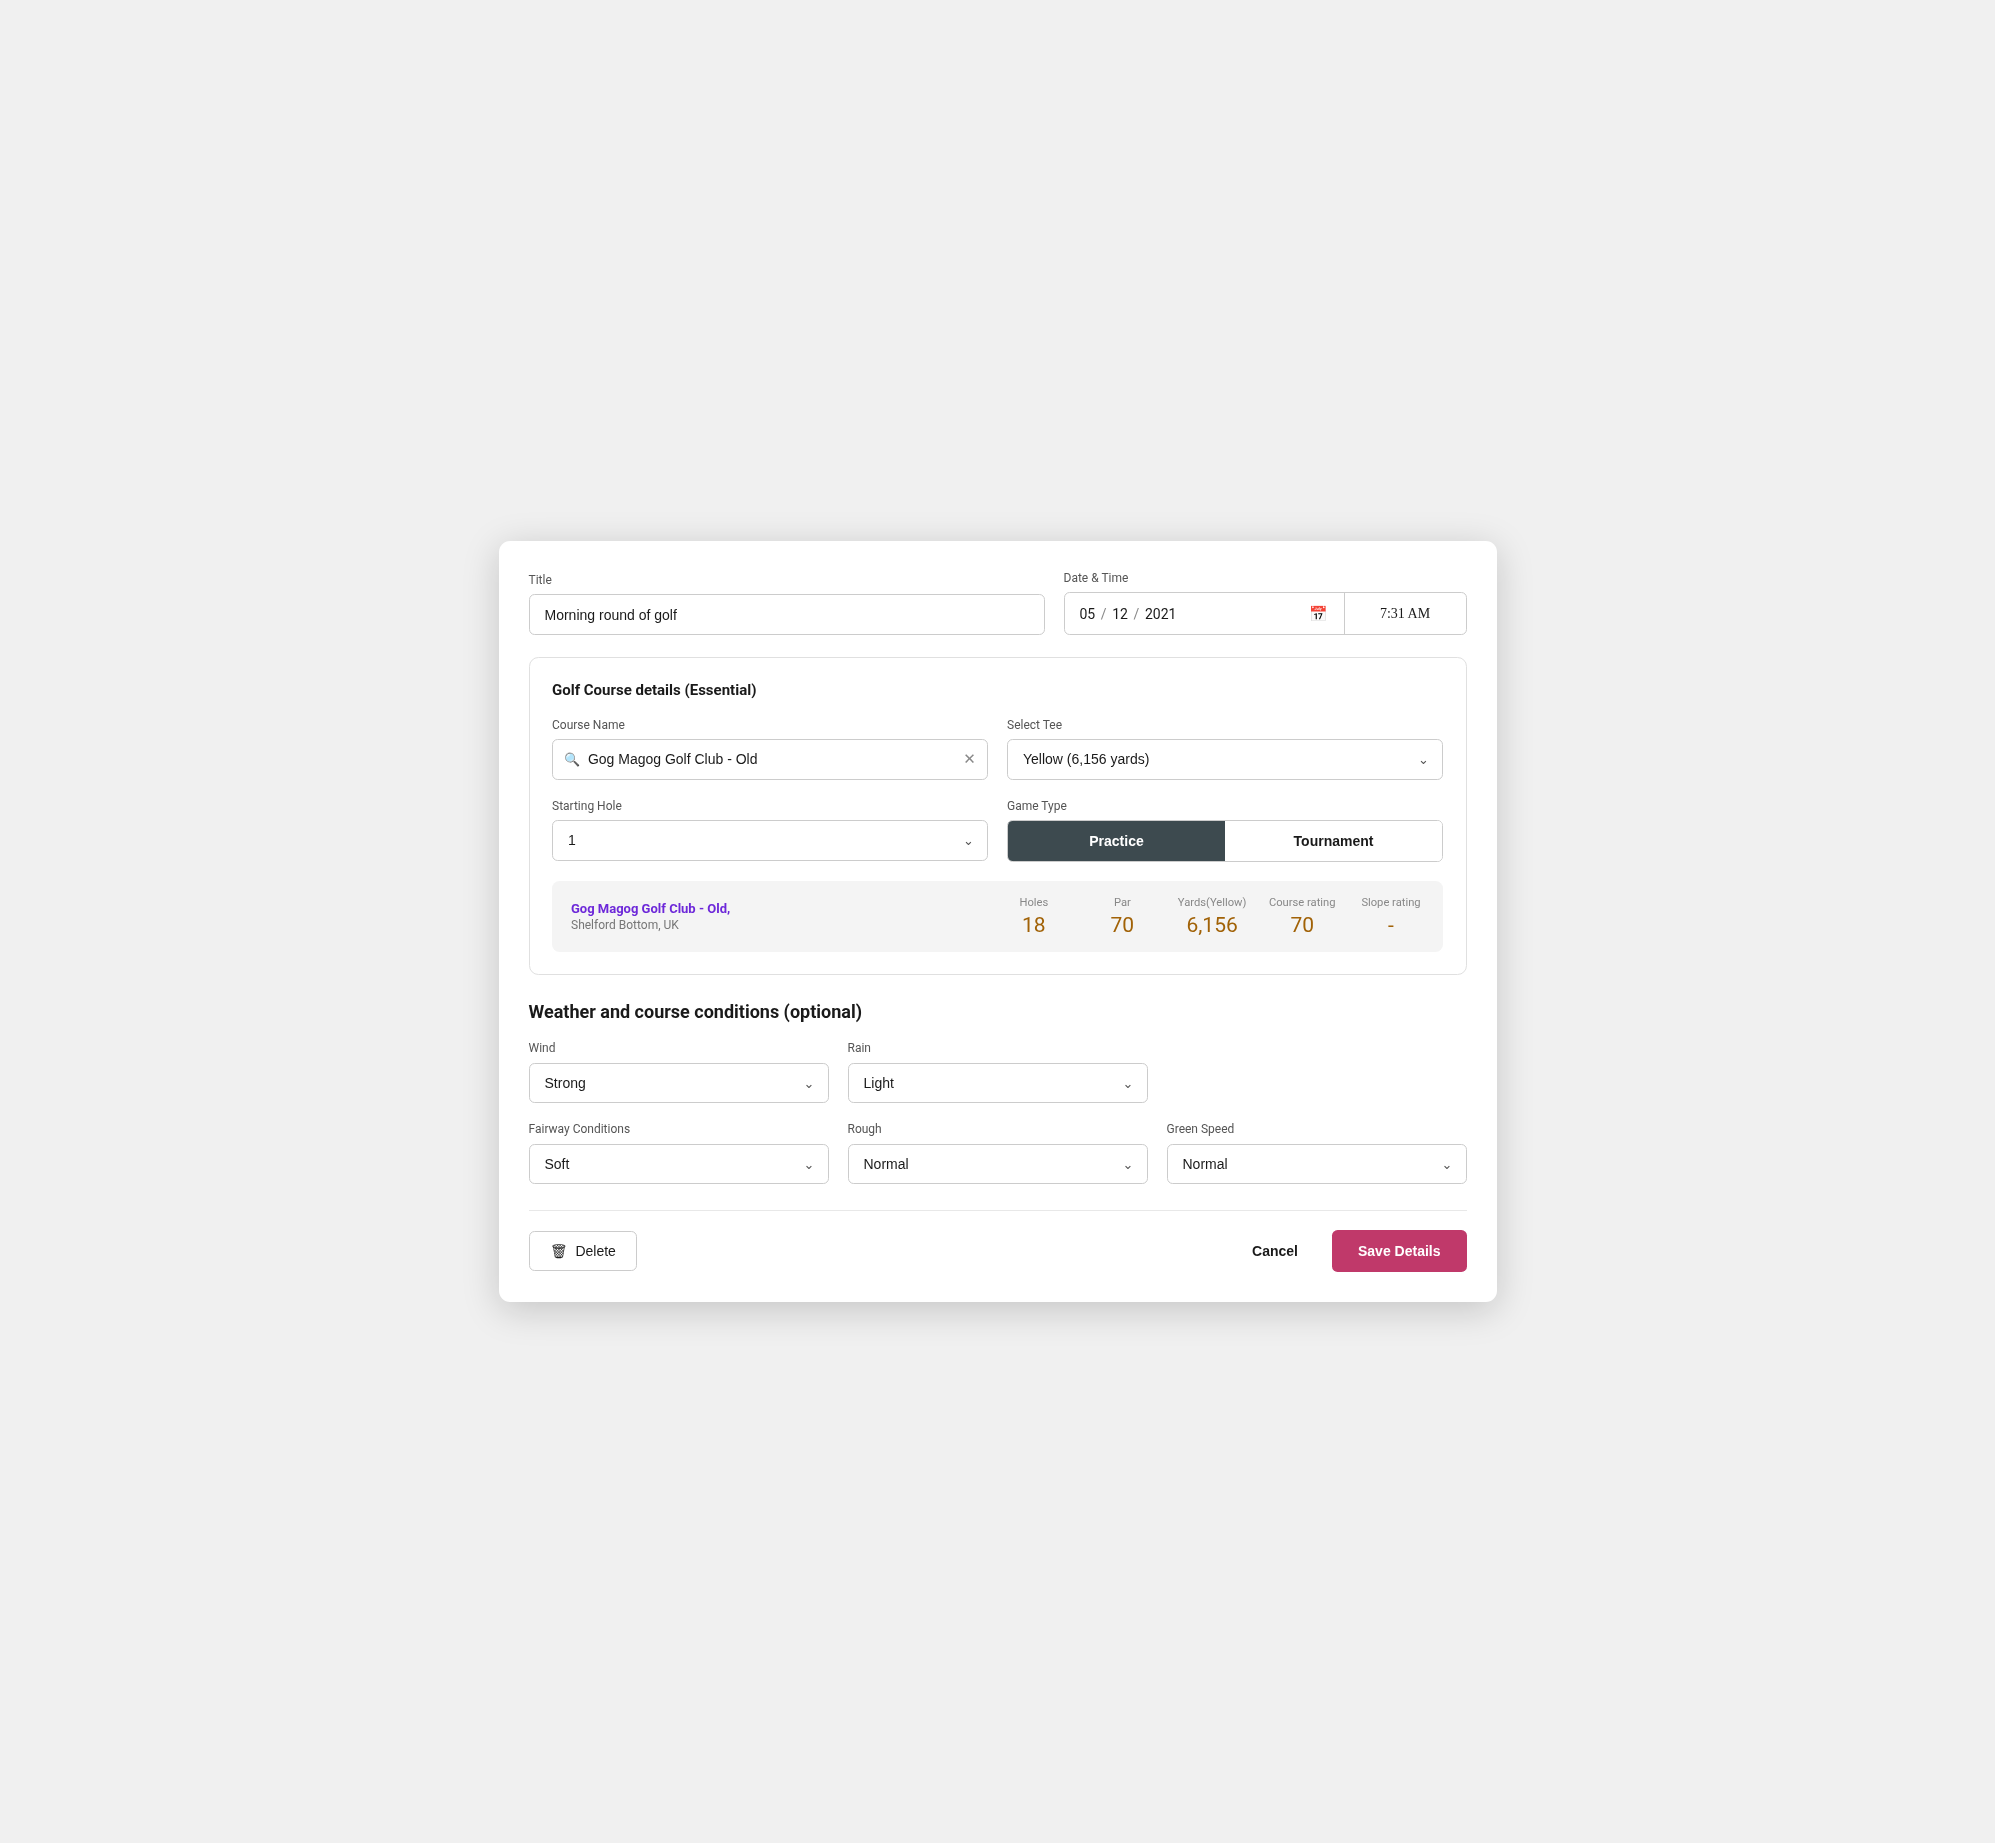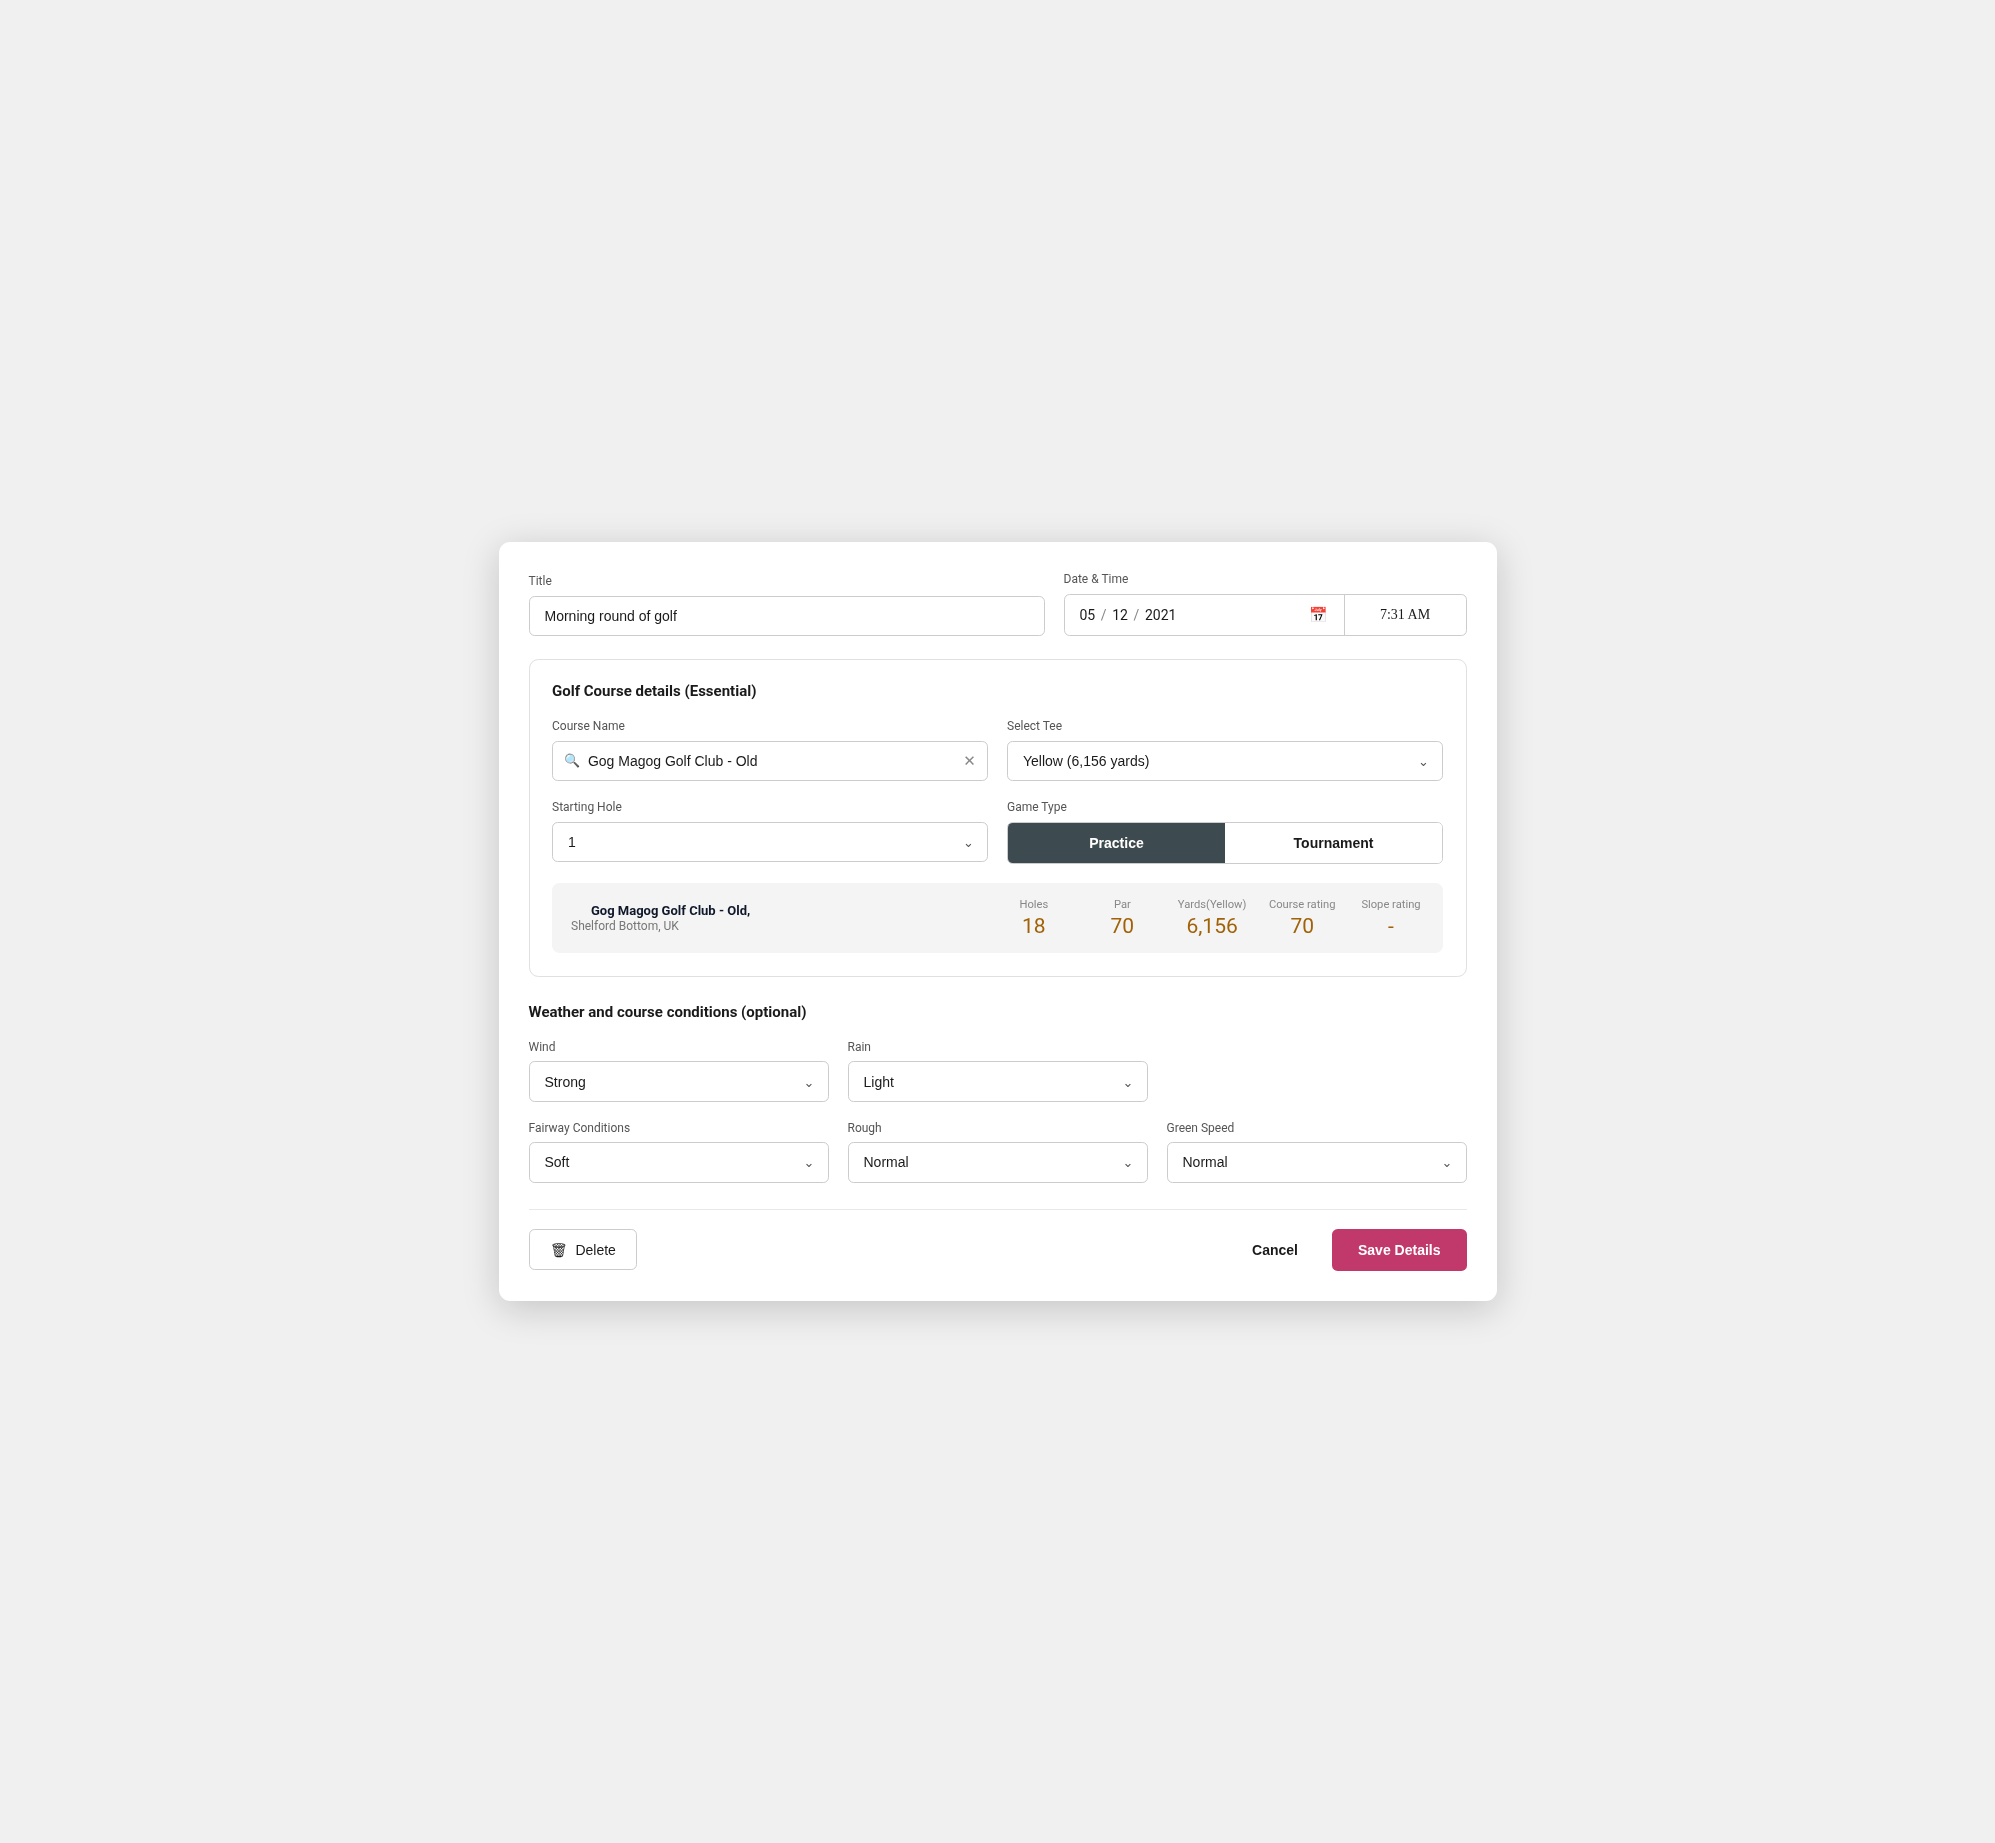--- a/index.html
+++ b/index.html
@@ -208,22 +208,21 @@
       align-items: center;
       gap: 22.5px;
       margin-top: 3.7px;
     }
     .course-info-name {
       flex: 1;
     }
     .course-info-name-main {
       font-size: 13px;
       font-weight: 700;
-      color: #0f172a;
-      margin-left: 20px;
+      color: #6d28d9;
     }
     .course-info-name-sub {
       font-size: 12px;
       color: #777;
       margin-top: 1.9px;
     }
     .course-stat {
       text-align: center;
       min-width: 66px;
     }
@@ -231,21 +230,21 @@
       font-size: 11.2px;
       color: #888;
       margin-bottom: 3.7px;
     }
     .course-stat-value {
       font-size: 21px;
       font-weight: 400;
       color: #a16207;
     }
     .weather-section-title {
-      font-size: 15px;
+      font-size: 18px;
       font-weight: 700;
       color: #1a1a1a;
       margin-bottom: 19px;
     }
     .weather-row {
       display: flex;
       gap: 19px;
       margin-bottom: 19px;
     }
     .weather-col {

